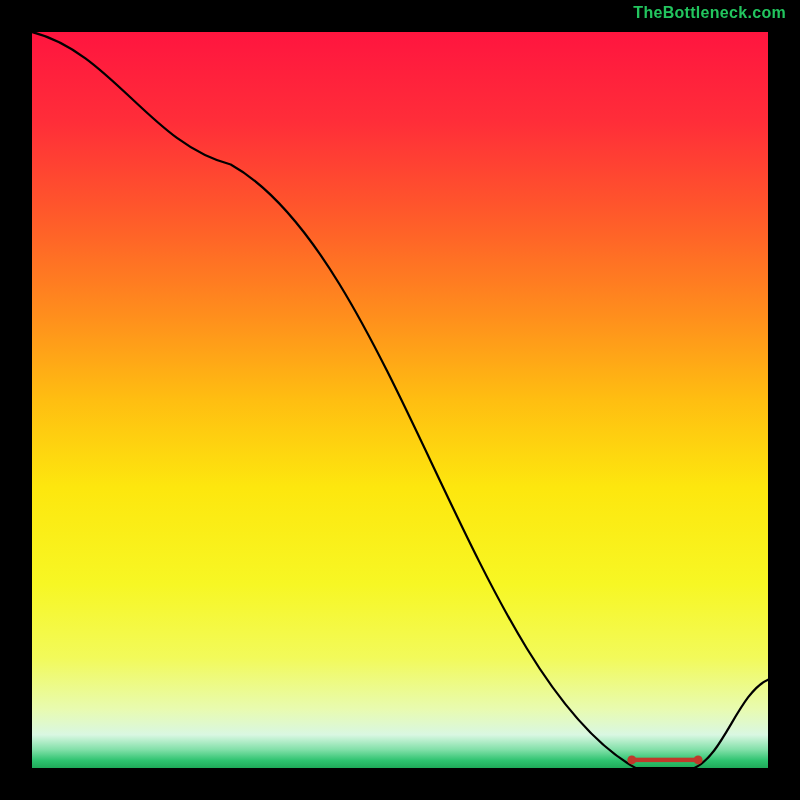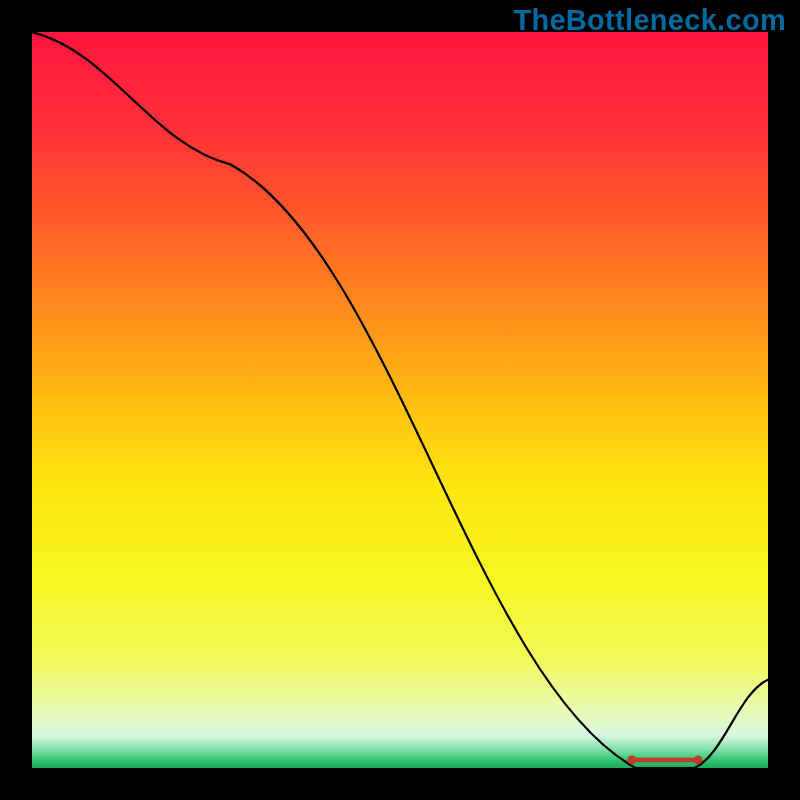--- a/index.html
+++ b/index.html
@@ -14,23 +14,23 @@
   .frame {
     position: relative;
     width: 800px;
     height: 800px;
     background: #000000;
   }
   .watermark {
     position: absolute;
     top: 4px;
     right: 14px;
-    font-size: 29px;
+    font-size: 16px;
     font-weight: 600;
-    color: #0369a1;
+    color: #22c55e;
     letter-spacing: 0.3px;
     user-select: none;
   }
   .plot-area {
     position: absolute;
     left: 32px;
     top: 32px;
     width: 736px;
     height: 736px;
   }

